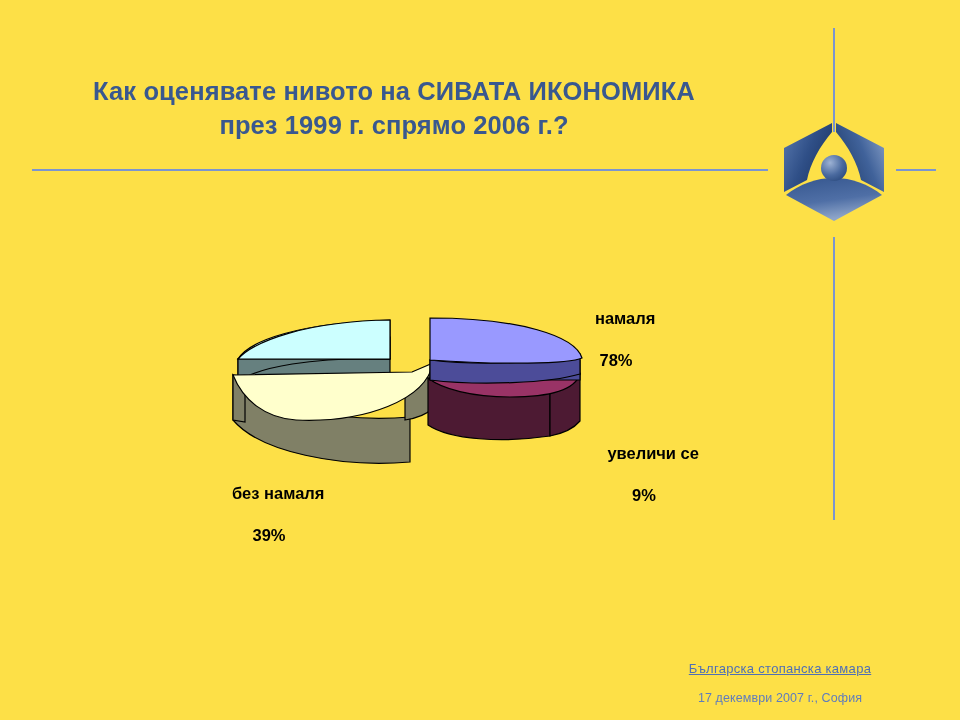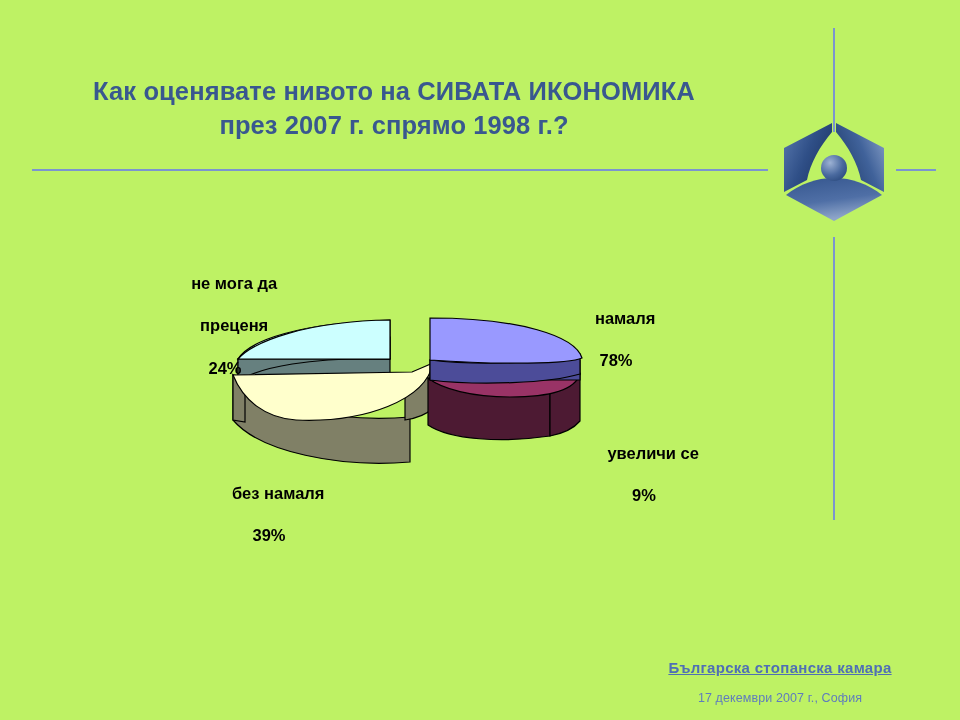--- a/index.html
+++ b/index.html
@@ -15,21 +15,21 @@
     overflow: hidden;
     font-family: "Liberation Sans", sans-serif;
     -webkit-font-smoothing: antialiased;
   }
 
   .slide {
     position: absolute;
     left: 0; top: 0;
     width: 960px;
     height: 720px;
-    background: #bef264;
+    background: #fde047;
   }
 
   
   #title-block {
     position: absolute;
     left: 34px;
     top: 74px;
     width: 720px;
     text-align: center;
   }
@@ -119,43 +119,43 @@
   
   #footer {
     position: absolute;
     left: 620px;
     top: 659px;
     width: 320px;
     text-align: center;
     color: #5a78b8;
   }
   #footer-org {
-    font-size: 15px;
-    font-weight: bold;
+    font-size: 13px;
+    font-weight: normal;
     color: #4f6fb5;
     text-decoration: underline;
     letter-spacing: 0.3px;
     display: inline-block;
     cursor: pointer;
   }
   #footer-date {
     font-size: 12.5px;
     color: #5f7cbd;
     margin-top: 14px;
     letter-spacing: 0.1px;
   }
 </style>
 </head>
 <body>
 
 <div class="slide">
 
   <div id="title-block">
     <div class="title-line">Как оценявате нивото на СИВАТА ИКОНОМИКА</div>
-    <div class="title-line">през 2007 г. спрямо 1998 г.?</div>
+    <div class="title-line">през 1999 г. спрямо 2006 г.?</div>
   </div>
 
   <div id="title-rule-left"></div>
   <div id="title-rule-right"></div>
   <div id="vline-top"></div>
   <div id="vline-bottom"></div>
 
   <div id="logo">
     <svg width="108" height="108" viewBox="0 0 108 108" xmlns="http://www.w3.org/2000/svg">
       <defs>
@@ -224,25 +224,20 @@
 
         <path d="M280,120 L280,140 L430,140 L430,120 Z" fill="#4c4c99" stroke="#000000" stroke-width="1.2"></path>
         <path d="M280,120 L280,140 C330,146 400,143 430,134 L430,114 C400,123 330,126 280,120 Z" fill="#4c4c99" stroke="#000000" stroke-width="1.2"></path>
 
         <path d="M280,120 L280,78 C370,78 425,96 432,118 C420,124 350,125 280,120 Z" fill="#9999ff" stroke="#000000" stroke-width="1.2"></path>
       </g>
 
     </svg>
   </div>
 
-  <div class="pie-label" id="label-nemoga">
-    <span>не мога да</span><br>
-    <span>преценя</span>
-    <span class="pct">24%</span>
-  </div>
 
   <div class="pie-label" id="label-namalia">
     <span>намаля</span>
     <span class="pct">78%</span>
   </div>
 
   <div class="pie-label" id="label-uvelichi">
     <span>увеличи се</span>
     <span class="pct">9%</span>
   </div>

